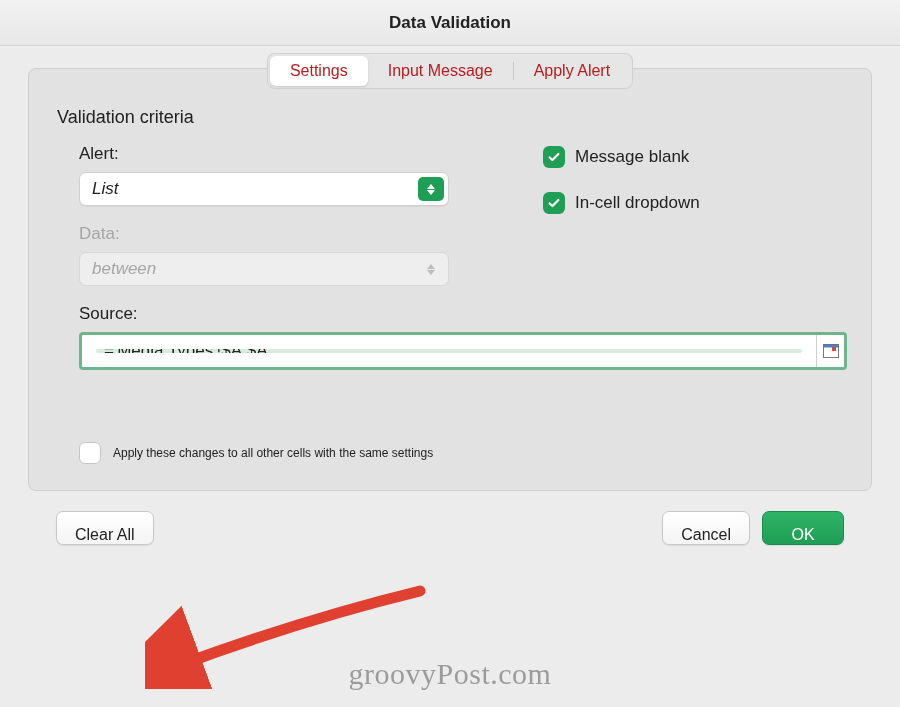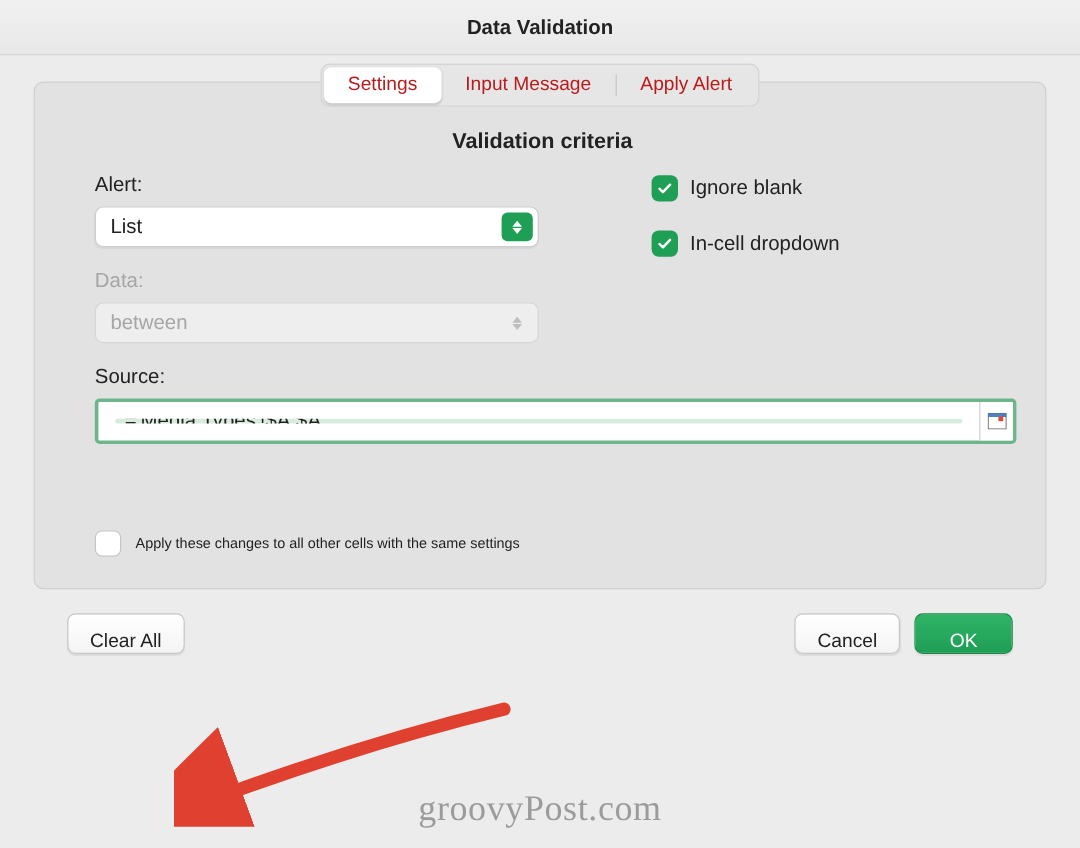--- a/index.html
+++ b/index.html
@@ -60,24 +60,23 @@
     background: #fff;
     box-shadow: 0 1px 2px rgba(0,0,0,.15);
   }
   .tab-sep {
     width: 1px;
     background: #c6c6c6;
     margin: 6px 0;
   }
 
   .section-title {
-    font-weight: 700;
+    font-weight: 400;
     font-size: 18px;
     margin: 6px 0 16px 4px;
-    text-align: center;
   }
 
   .row { display: flex; }
   .left-col { width: 390px; padding-left: 26px; }
   .right-col { padding-left: 100px; padding-top: 2px; }
 
   .field-label {
     font-size: 17px;
     margin-bottom: 8px;
     color: #222;
@@ -88,20 +87,21 @@
     position: relative;
     width: 370px;
     height: 34px;
     background: #fff;
     border: 1px solid #cfcfcf;
     border-radius: 7px;
     display: flex;
     align-items: center;
     padding: 0 38px 0 12px;
     box-shadow: 0 1px 1px rgba(0,0,0,.05);
+    font-style: italic;
   }
   .combo.disabled {
     background: #eeeeee;
     color: #a6a6a6;
     border-color: #d6d6d6;
     box-shadow: none;
   }
   .combo-stepper {
     position: absolute;
     right: 4px; top: 4px; bottom: 4px;
@@ -269,21 +269,21 @@
         </div>
       </div>
 
       <div class="right-col">
         <div class="check-row">
           <div class="chk on">
             <svg viewBox="0 0 16 16">
                 <path d="M3 8.5 L6.2 11.5 L13 4.5" stroke="#fff" stroke-width="2.4" fill="none" stroke-linecap="round" stroke-linejoin="round"></path>
               </svg>
           </div>
-          <span>Ignore blank</span>
+          <span>Message blank</span>
         </div>
         <div class="check-row">
           <div class="chk on">
             <svg viewBox="0 0 16 16">
                 <path d="M3 8.5 L6.2 11.5 L13 4.5" stroke="#fff" stroke-width="2.4" fill="none" stroke-linecap="round" stroke-linejoin="round"></path>
               </svg>
           </div>
           <span>In-cell dropdown</span>
         </div>
       </div>

